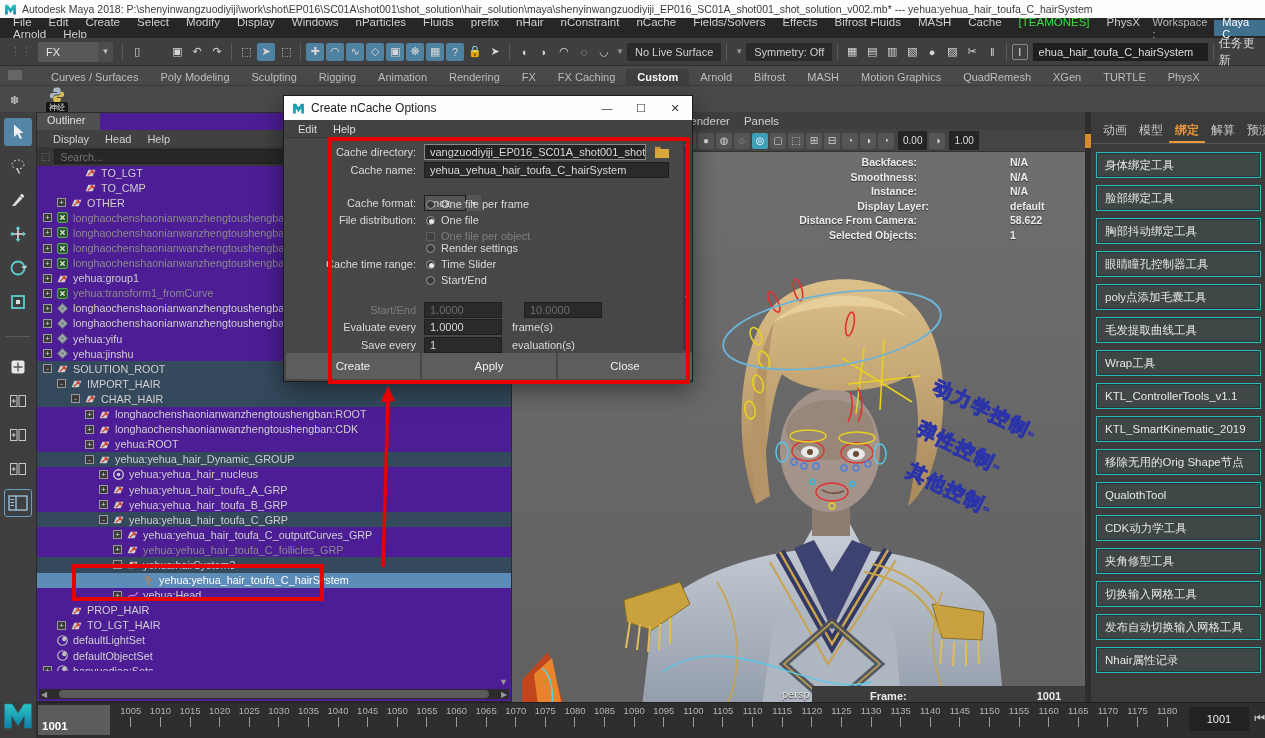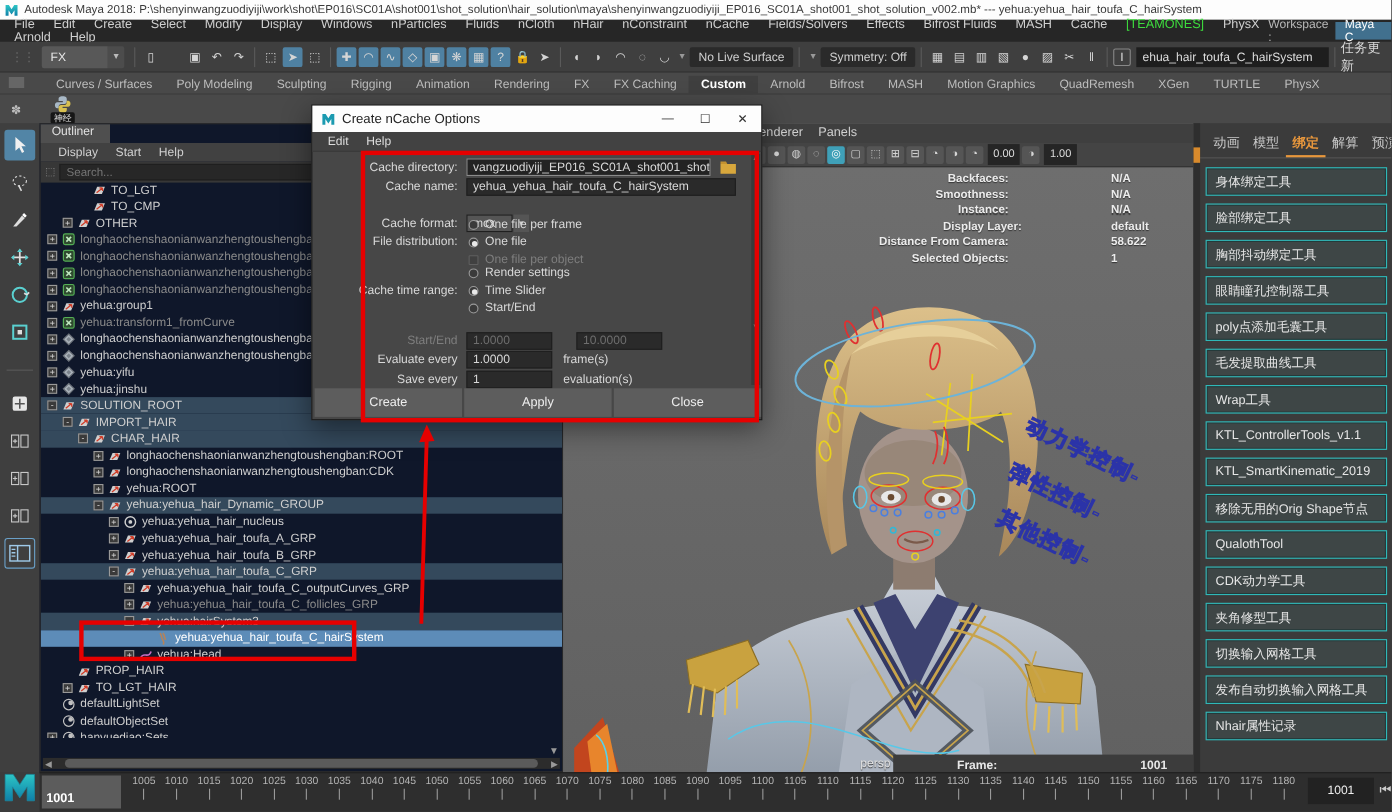--- a/index.html
+++ b/index.html
@@ -41,21 +41,21 @@
   #shelf-gear { left:10px; top:94px; color:#bbb; }
 
   
   #toolbox { left:0; top:112px; width:36px; height:590px; background:#3f3f3f; display:flex; flex-direction:column; align-items:center; padding-top:6px; gap:6px; }
   .tool { width:28px; height:28px; display:flex; align-items:center; justify-content:center; border-radius:3px; }
   .tool.hl { background:#5285a6; }
   #toolbox .divider { width:24px; height:1px; background:#5a5a5a; margin:14px 0 10px; }
   .tool.outlined { border:1px solid #6aa0c8; }
 
   
-  #outliner { left:36px; top:112px; width:476px; height:590px; background:#0f172a; border:1px solid #2b2b2b; }
+  #outliner { left:36px; top:112px; width:476px; height:590px; background:#4c1d95; border:1px solid #2b2b2b; }
   #outliner-tab { height:17px; display:flex; }
   #outliner-tab .tabcap { background:#4f4f4f; color:#e0e0e0; padding:1px 14px 1px 10px; font-size:11px; }
   #outliner-menus { height:17px; background:#414141; display:flex; align-items:center; padding-left:8px; gap:2px; }
   #outliner-menus .mitem { font-size:11px; padding:0 8px; }
   #outliner-search { height:19px; display:flex; align-items:center; gap:4px; padding:1px 4px; background:#373737; }
   #outliner-search input { flex:1; background:#272727; border:1px solid #1f1f1f; height:15px; color:#bbb; font-size:10.5px; padding:0 5px; font-family:inherit; }
   #otree { position:absolute; left:0; top:52px; width:474px; height:506px; overflow:hidden; }
   .orow { height:15.1px; display:flex; align-items:center; white-space:nowrap; color:#cfcfcf; font-size:10.8px; }
   .orow.hl { background:#34495c; }
   .orow.sel { background:#5d8cb8; color:#ffffff; }
@@ -160,21 +160,21 @@
   <span class="mitem">Modify</span>
 
   <span class="mitem">Display</span>
 
   <span class="mitem">Windows</span>
 
   <span class="mitem">nParticles</span>
 
   <span class="mitem">Fluids</span>
 
-  <span class="mitem">nCloth</span>
+  <span class="mitem">prefix</span>
 
   <span class="mitem">nHair</span>
 
   <span class="mitem">nConstraint</span>
 
   <span class="mitem">nCache</span>
 
   <span class="mitem">Fields/Solvers</span>
 
   <span class="mitem">Effects</span>
@@ -524,21 +524,21 @@
 </div>
 
 <div id="outliner" class="abs">
   <div id="outliner-tab">
       <span class="tabcap">Outliner</span>
     </div>
   <div id="outliner-menus">
     <span style="display:flex;">
   <span class="mitem">Display</span>
 
-  <span class="mitem">Start</span>
+  <span class="mitem">Head</span>
 
   <span class="mitem">Help</span>
 </span>
   </div>
   <div id="outliner-search">
     <span style="color:#888;font-size:10px;">⬚</span>
     <input placeholder="Search..." style="">
   </div>
   <div id="otree">
   <div class="orow" style="padding-left: 34px;">

